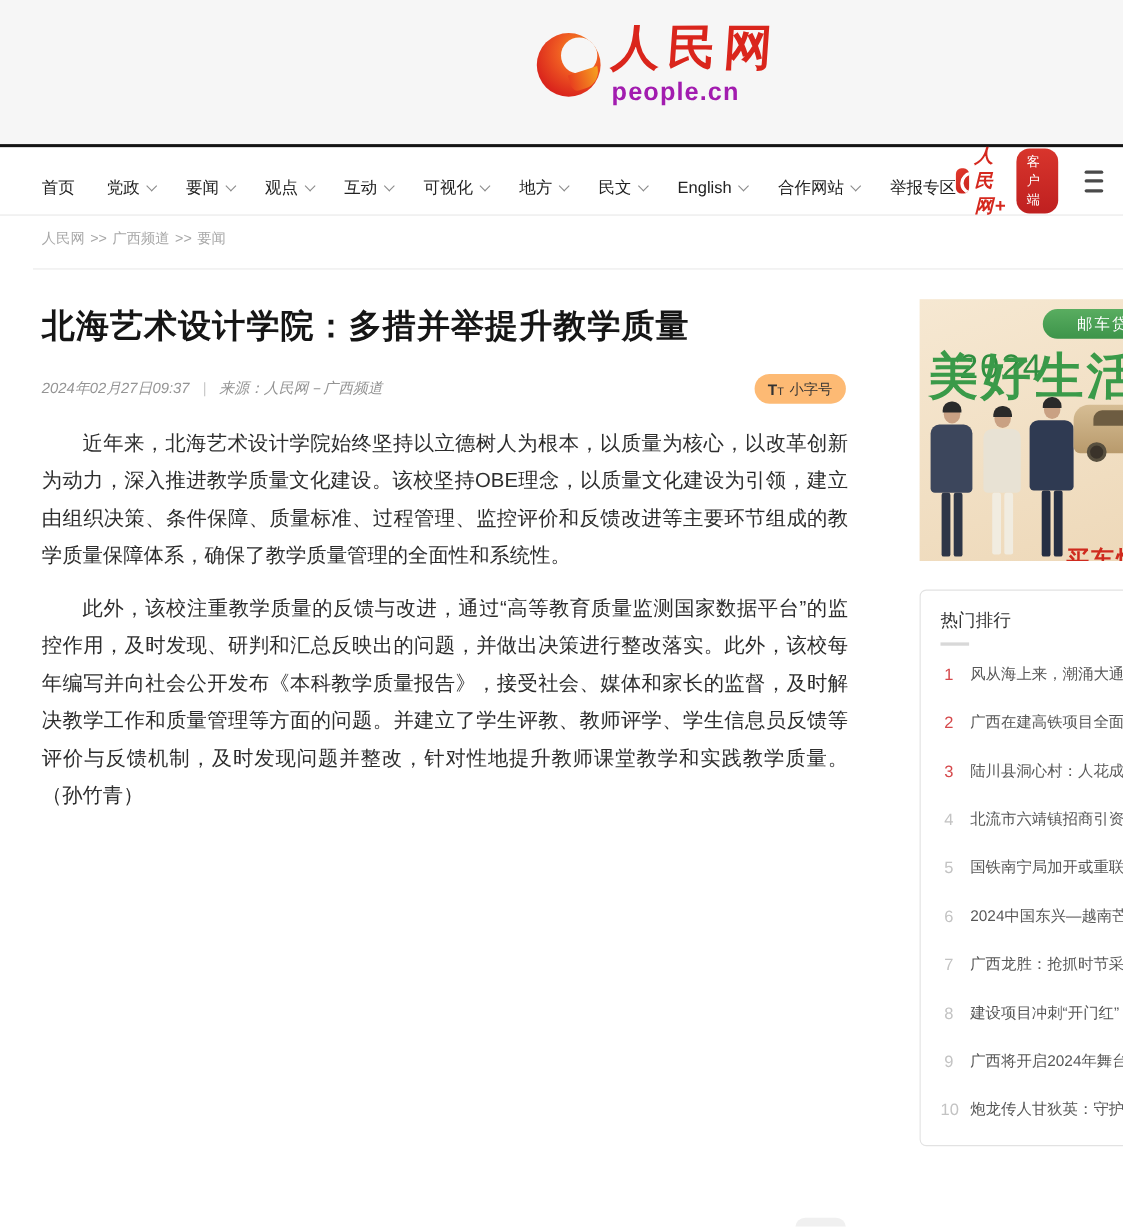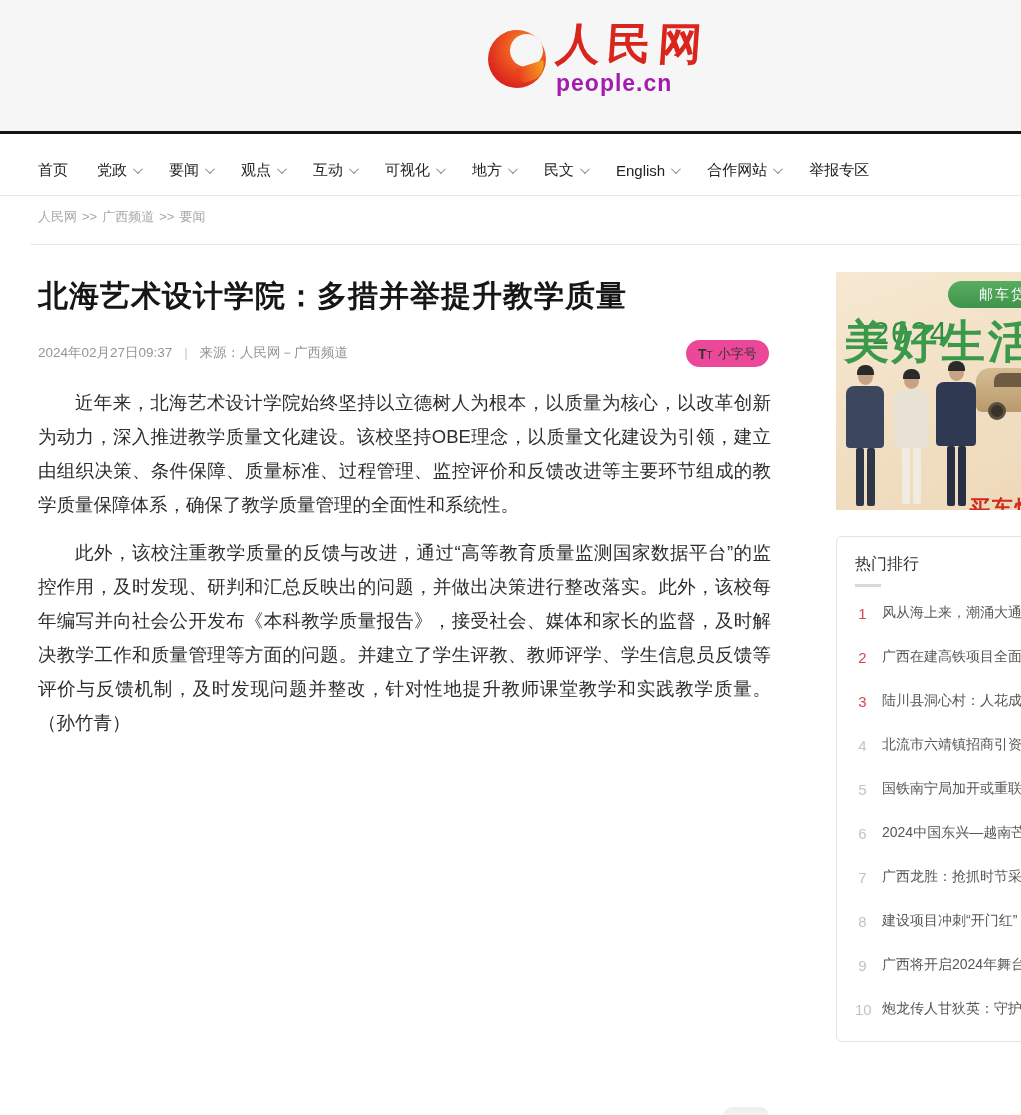--- a/index.html
+++ b/index.html
@@ -47,24 +47,24 @@
 
   
   .breadcrumb { position:absolute; left:38px; top:208px; font-size:13px; color:#a8a8a8; }
   .breadcrumb a { color:#a8a8a8; text-decoration:none; cursor:pointer; }
   .bc-sep { margin:0 5px; }
   .divider { position:absolute; left:30px; top:244px; width:1170px; height:1px; background:#e9e9e9; }
 
   
   .title { position:absolute; left:38px; top:276px; width:733px; font-size:30px; font-weight:bold;
     color:#161616; letter-spacing:1px; }
-  .meta { position:absolute; left:38px; top:344px; font-size:13.5px; color:#949494; }
+  .meta { position:absolute; left:38px; top:344px; font-size:13.5px; color:#949494;font-style:italic; }
   .meta .bar { margin:0 8px; color:#c9c9c9; }
   .font-pill { position:absolute; left:686px; top:340px; height:27px; padding:0 12px; border-radius:14px;
-    background:#ec4899; display:flex; align-items:center; gap:5px; font-size:13px; color:#333; cursor:pointer; }
+    background:#fdba74; display:flex; align-items:center; gap:5px; font-size:13px; color:#333; cursor:pointer; }
   .font-pill .tt b { font-size:14px; } .font-pill .tt small { font-size:10px; }
   .article { position:absolute; left:38px; top:386px; width:733px; }
   .article p { font-size:18.5px; line-height:34px; color:#2d2d2d; text-align:justify;
     text-indent:2em; margin-bottom:14px; }
 
   
   .ad { position:absolute; left:836px; top:272px; width:360px; height:238px; overflow:hidden;
     background:linear-gradient(160deg,#f6e8d2 0%,#f0ddc0 60%,#ecd5b4 100%); cursor:pointer; }
   .ad-year { position:absolute; left:36px; top:12px; font-size:31px; font-weight:normal; color:#2f8e3f;
     letter-spacing:2px;margin-top:32px; }
@@ -160,20 +160,33 @@
         <span class="caret"></span>
       </span>
       <span class="nav-item">
         <span>合作网站</span>
         <span class="caret"></span>
       </span>
       <span class="nav-item">
         <span>举报专区</span>
       </span>
     </div>
+  <div class="nav-right">
+    <div class="app-badge">
+      <span class="badge-sq"></span>
+      <span class="badge-script">人民网+</span>
+      <span class="badge-pill">客户端</span>
+    </div>
+    <div class="hamburger">
+        <i></i>
+        <i></i>
+        <i></i>
+      </div>
+
+  </div>
 </div>
 
 <div class="breadcrumb" id="breadcrumb"><a>人民网</a><span class="bc-sep">&gt;&gt;</span><a>广西频道</a><span class="bc-sep">&gt;&gt;</span><a>要闻</a></div>
 <div class="divider"></div>
 
 <h1 class="title">北海艺术设计学院：多措并举提升教学质量</h1>
 <div class="meta">
   <span>2024年02月27日09:37</span>
   <span class="bar">|</span>
   <span>来源：</span><span>人民网－广西频道</span>

